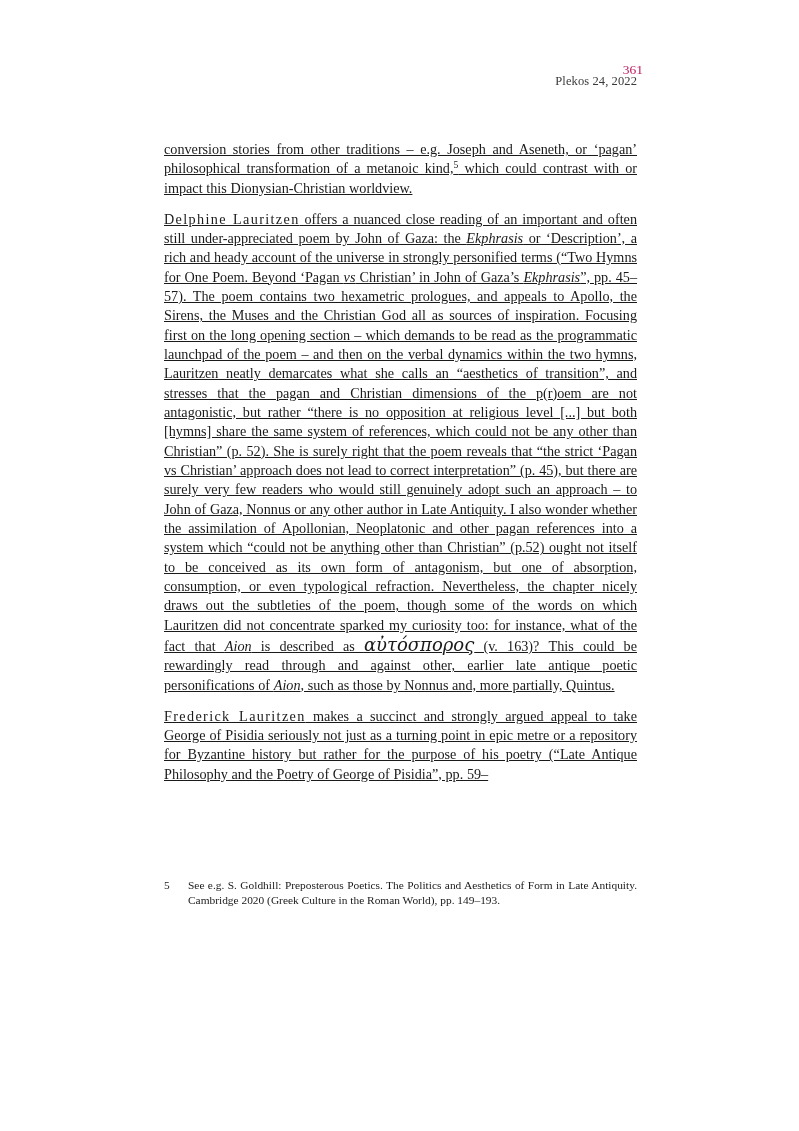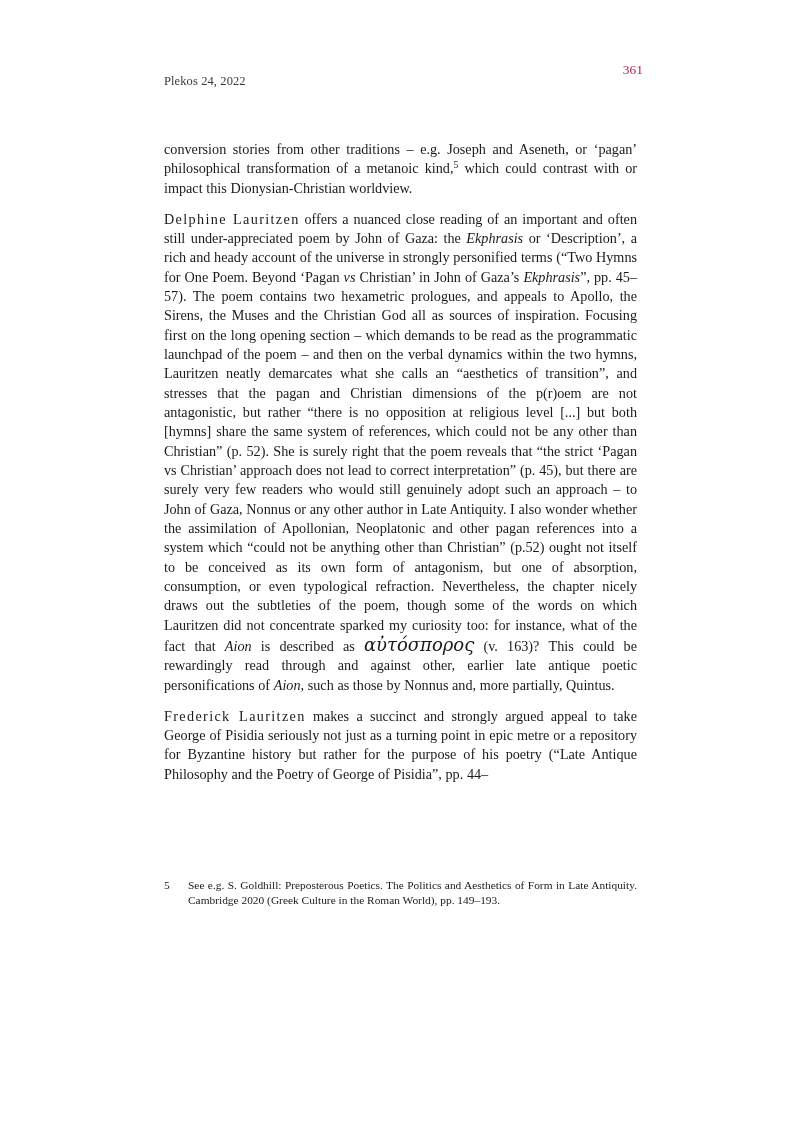--- a/index.html
+++ b/index.html
@@ -32,37 +32,38 @@
     top: 74px;
     width: 473px;
     height: 16px;
     font-size: 12.5px;
     color: #3a3a3c;
   }
   .running-head .rh-center {
     position: absolute;
     left: 0;
     right: 0;
-    text-align: left;
+    text-align: right;
     letter-spacing: 0.1px;
   }
   .running-head .rh-page {
     position: absolute;
     right: -6px;
     top: -12px;
     font-size: 13.5px;
     color: #be185d;
   }
 
   
   .textblock {
     position: absolute;
     left: 164px;
     top: 140px;
     width: 473px;
+    text-decoration: underline;
   }
 
   p.body {
     margin: 0 0 11.5px 0;
     font-size: 14.2px;
     line-height: 19.35px;
     text-align: justify;
     text-justify: inter-word;
     hyphens: manual;
     -webkit-hyphens: manual;
@@ -123,21 +124,21 @@
     <span class="rh-center">Plekos 24, 2022</span>
     <span class="rh-page">361</span>
   </div>
 
   <div class="textblock">
 
     <p class="body"><span>conversion stories from other traditions – e.g. Joseph and Aseneth, or ‘pagan’ philosophical transformation of a metanoic kind,</span><sup class="fn">5</sup><span> which could contrast with or impact this Dionysian-Christian worldview.</span></p>
 
     <p class="body"><span class="tracked">Delphine Lauritzen</span><span> offers a nuanced close reading of an important and often still under-appreciated poem by John of Gaza: the </span><i>Ekphrasis</i><span> or ‘Description’, a rich and heady account of the universe in strongly personified terms (“Two Hymns for One Poem. Beyond ‘Pagan </span><i>vs</i><span> Christian’ in John of Gaza’s </span><i>Ekphrasis</i><span>”, pp. 45–57). The poem contains two hexametric prologues, and appeals to Apollo, the Sirens, the Muses and the Christian God all as sources of inspiration. Focusing first on the long opening section – which demands to be read as the programmatic launchpad of the poem – and then on the verbal dynamics within the two hymns, Lauritzen neatly demarcates what she calls an “aesthetics of transition”, and stresses that the pagan and Christian dimensions of the p(r)oem are not antagonistic, but rather “there is no opposition at religious level [...] but both [hymns] share the same system of references, which could not be any other than Christian” (p. 52). She is surely right that the poem reveals that “the strict ‘Pagan vs Christian’ approach does not lead to correct interpretation” (p. 45), but there are surely very few readers who would still genuinely adopt such an approach – to John of Gaza, Nonnus or any other author in Late Antiquity. I also wonder whether the assimilation of Apollonian, Neoplatonic and other pagan references into a system which “could not be anything other than Christian” (p.52) ought not itself to be conceived as its own form of antagonism, but one of absorption, consumption, or even typological refraction. Nevertheless, the chapter nicely draws out the subtleties of the poem, though some of the words on which Lauritzen did not concentrate sparked my curiosity too: for instance, what of the fact that </span><i>Aion</i><span> is described as </span><span class="greek">αὐτόσπορος</span><span> (v. 163)? This could be rewardingly read through and against other, earlier late antique poetic personifications of </span><i>Aion</i><span>, such as those by Nonnus and, more partially, Quintus.</span></p>
 
-    <p class="body"><span class="tracked">Frederick Lauritzen</span><span> makes a succinct and strongly argued appeal to take George of Pisidia seriously not just as a turning point in epic metre or a repository for Byzantine history but rather for the purpose of his poetry (“Late Antique Philosophy and the Poetry of George of Pisidia”, pp. 44–</span></p>
+    <p class="body"><span class="tracked">Frederick Lauritzen</span><span> makes a succinct and strongly argued appeal to take George of Pisidia seriously not just as a turning point in epic metre or a repository for Byzantine history but rather for the purpose of his poetry (“Late Antique Philosophy and the Poetry of George of Pisidia”, pp. 59–</span></p>
 
   </div>
 
   <div class="footnotes">
     <div class="footnote">
       <span class="fn-num">5</span>
       <span class="fn-text">See e.g. S. Goldhill: Preposterous Poetics. The Politics and Aesthetics of Form in Late Antiquity. Cambridge 2020 (Greek Culture in the Roman World), pp. 149–193.</span>
     </div>
   </div>
 

